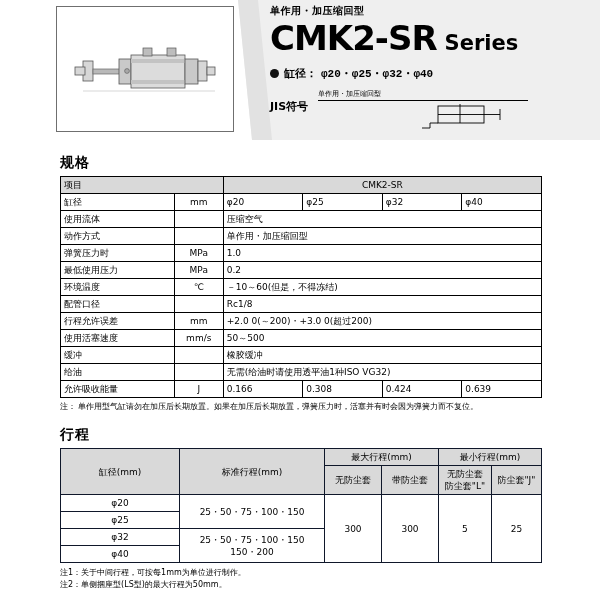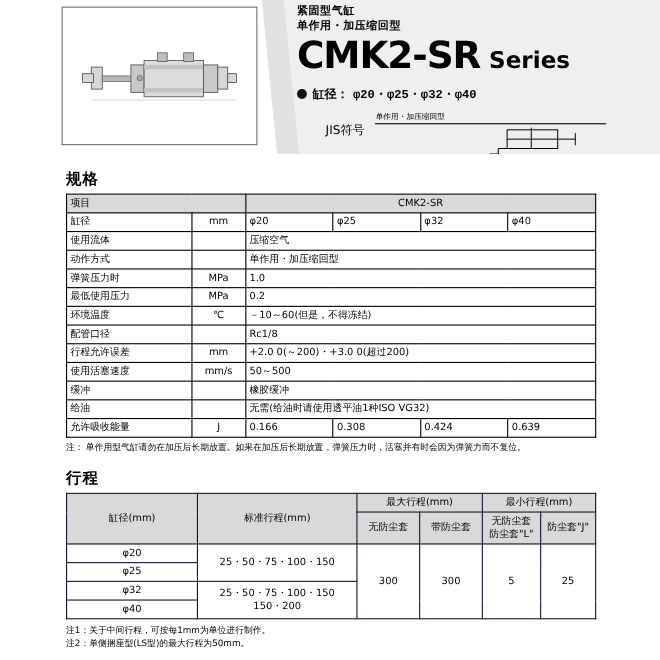--- a/index.html
+++ b/index.html
@@ -102,24 +102,23 @@
   .bore-label { margin-right: 4px; }
   .bore-vals { letter-spacing: 0px; }
 
   .jis-row {
     margin-top: 8px;
     display: flex;
     align-items: flex-start;
   }
   .jis-label {
     font-size: 11px;
-    font-weight: normal;
+    font-weight: bold;
     margin-right: 10px;
     padding-top: 10px;
-    margin-left: 26px;
   }
   .jis-box {
     width: 210px;
   }
   .jis-caption {
     font-size: 7px;
     border-bottom: 1px solid #000;
     padding-bottom: 1px;
     margin-bottom: 1px;
   }
@@ -234,21 +233,20 @@
           <rect x="141" y="54" width="9" height="20"></rect>
           <rect x="150" y="60" width="8" height="8"></rect>
         </g>
 
         <circle cx="70" cy="64" r="2.4" fill="#a8a8a8" stroke="#555" stroke-width="0.6"></circle>
         <line x1="26" y1="84" x2="158" y2="84" stroke="#bdbdbd" stroke-width="0.6"></line>
       </svg>
     </div>
 
     <div class="title-block">
-      <div class="title-cn">紧固型气缸</div>
       <div class="title-cn">单作用・加压缩回型</div>
       <div class="title-main">
         <span>CMK2-SR</span><span class="series">Series</span>
       </div>
       <div class="bore-row">
         <span class="bullet"></span>
         <span class="bore-label">缸径：</span>
         <span class="bore-vals">φ20・φ25・φ32・φ40</span>
       </div>
       <div class="jis-row">

